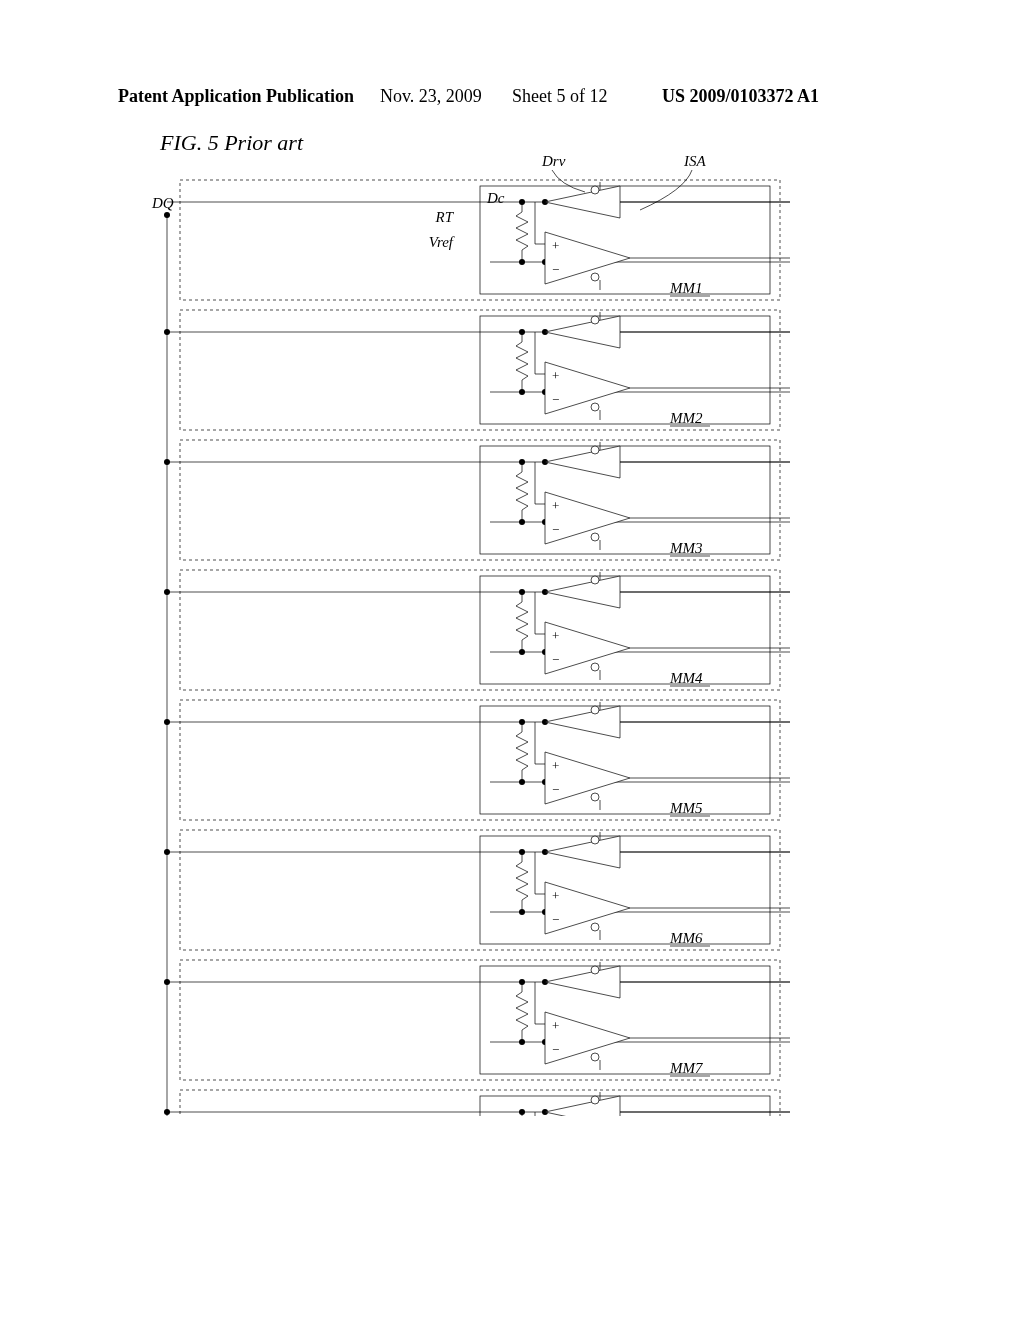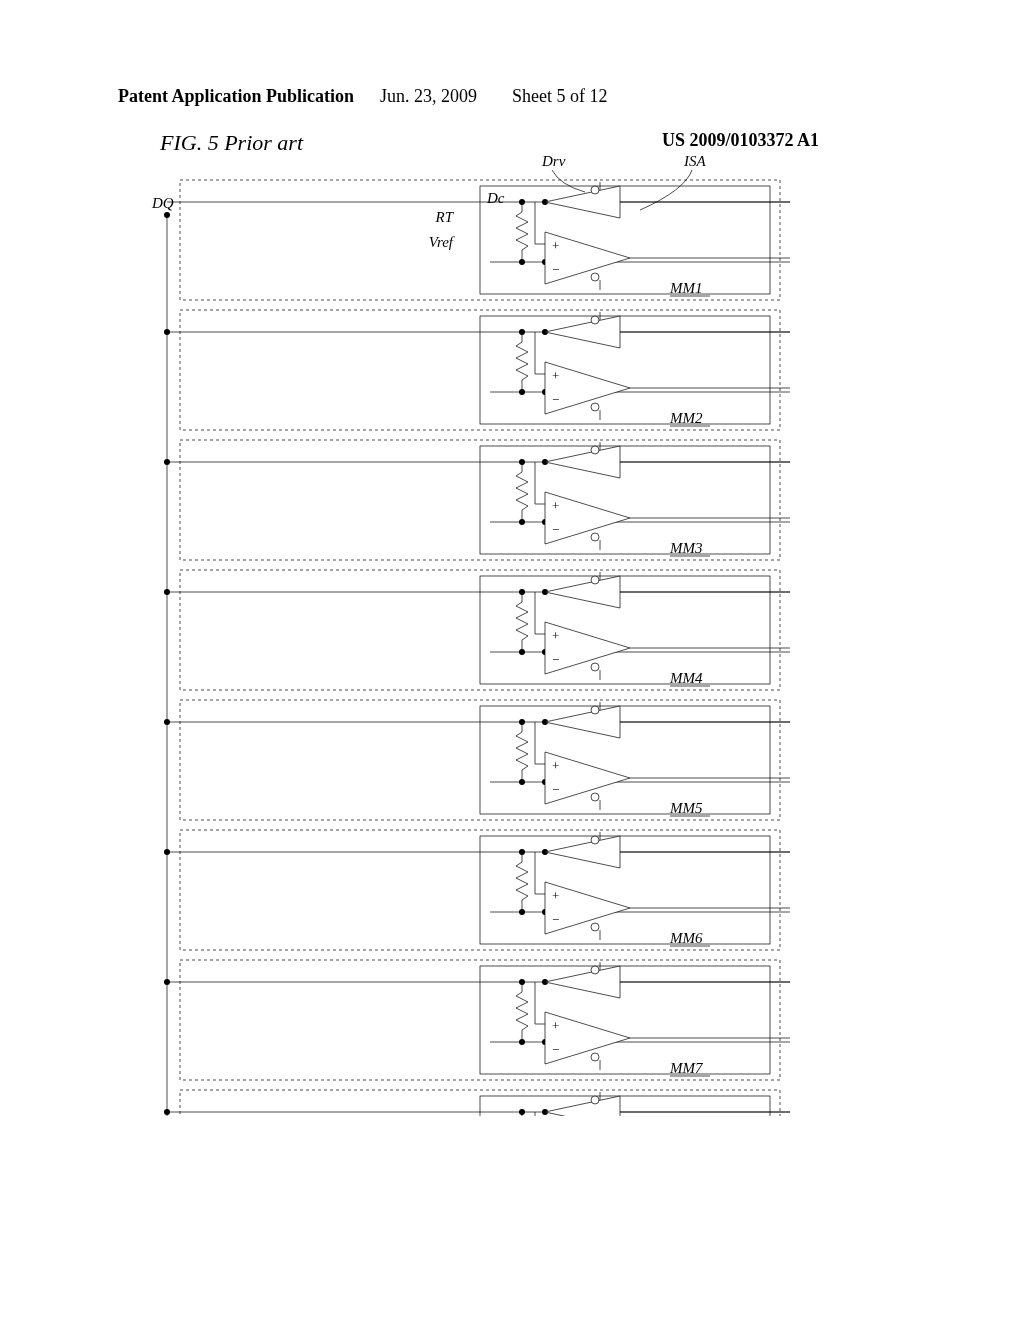--- a/index.html
+++ b/index.html
@@ -1,36 +1,36 @@
 <!DOCTYPE html>
 <html><head>
 <meta charset="utf-8">
 <style>
   html,body{margin:0;padding:0;background:#fff;font-family:"Times New Roman",serif;}
   .page{width:1024px;height:1116px;position:relative;}
   .header{position:absolute;top:86px;left:0;width:1024px;font-size:18px;}
   .header .pub{position:absolute;left:118px;font-weight:bold;}
   .header .date{position:absolute;left:380px;}
   .header .sheet{position:absolute;left:512px;}
-  .header .patno{position:absolute;left:662px;font-weight:bold;margin-top:44px;}
+  .header .patno{position:absolute;left:662px;font-weight:bold;}
   svg{position:absolute;top:130px;left:100px;}
   text{font-family:"Times New Roman",serif;font-style:italic;font-size:15px;}
   text.figlabel{font-size:22px;font-style:italic;}
   .thin{stroke:#000;stroke-width:0.7;fill:none;}
   .dash{stroke:#000;stroke-width:0.7;fill:none;stroke-dasharray:3 3;}
   .fillw{fill:#fff;stroke:#000;stroke-width:0.7;}
   .dot{fill:#000;}
 </style>
 </head>
 <body>
 
 <div class="page">
   <div class="header">
     <span class="pub">Patent Application Publication</span>
-    <span class="date">Jun. 23, 2009</span>
+    <span class="date">Nov. 23, 2009</span>
     <span class="sheet">Sheet 5 of 12</span>
     <span class="patno">US 2009/0103372 A1</span>
   </div>
 
   <svg width="820" height="1160">
     <text x="60" y="20" class="figlabel">FIG. 5 Prior art</text>
 
     <text x="442" y="36">Drv</text>
     <text x="584" y="36">ISA</text>
     <path class="thin" d="M452 40 Q460 55 485 62"></path>

